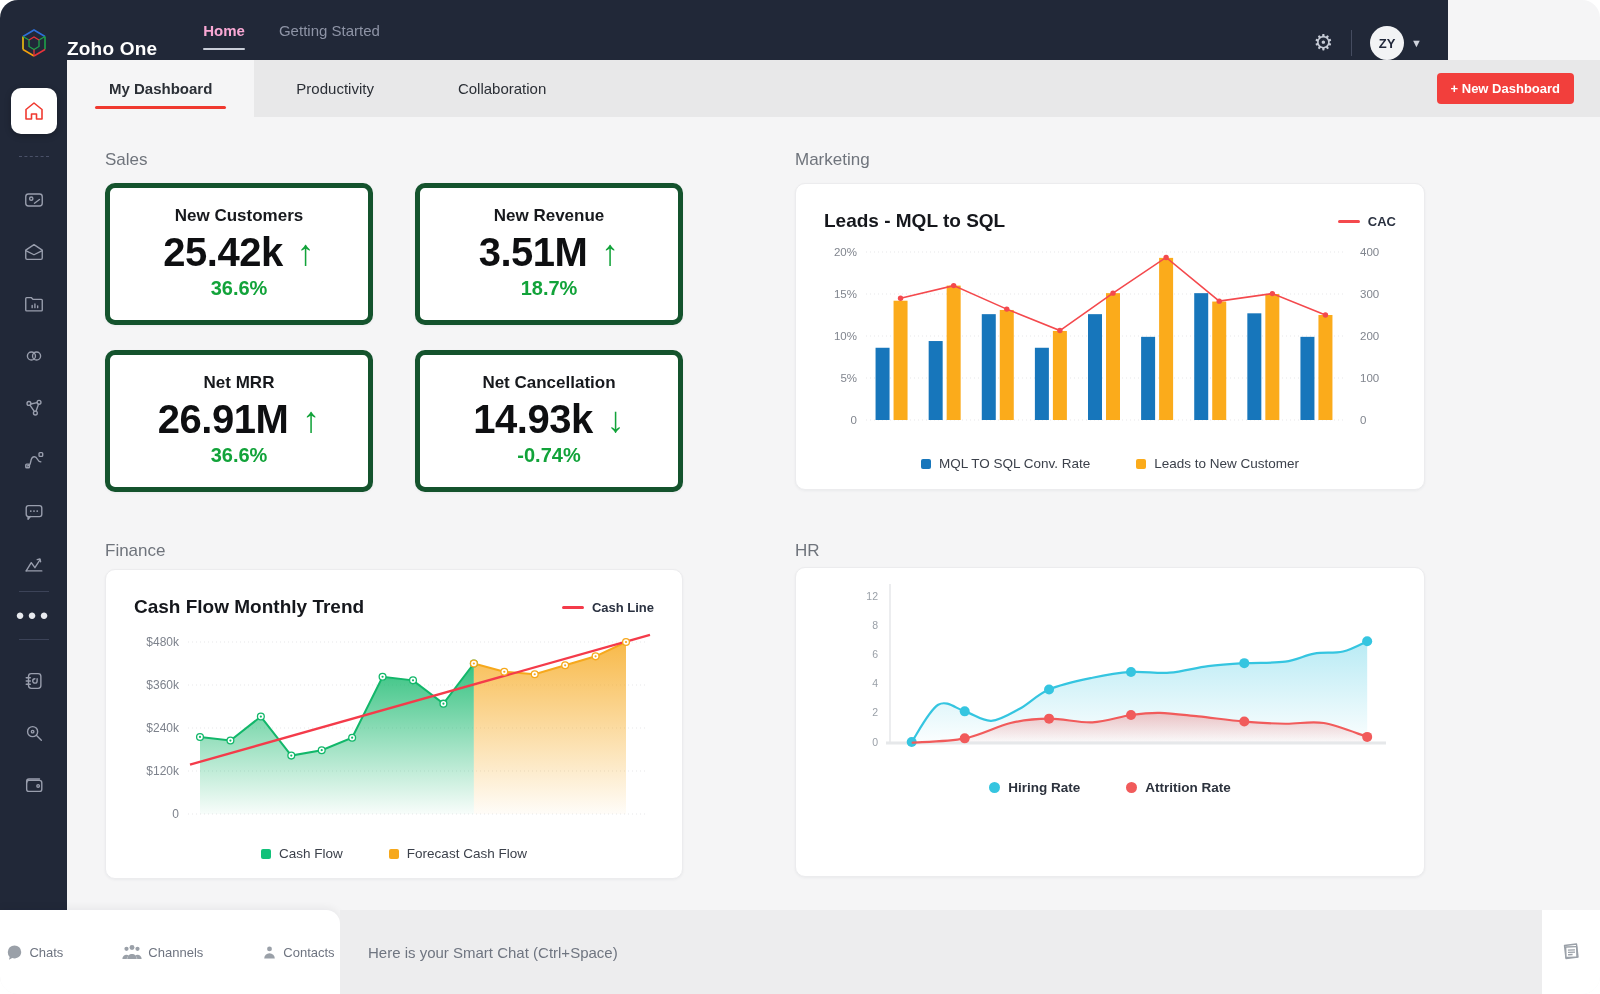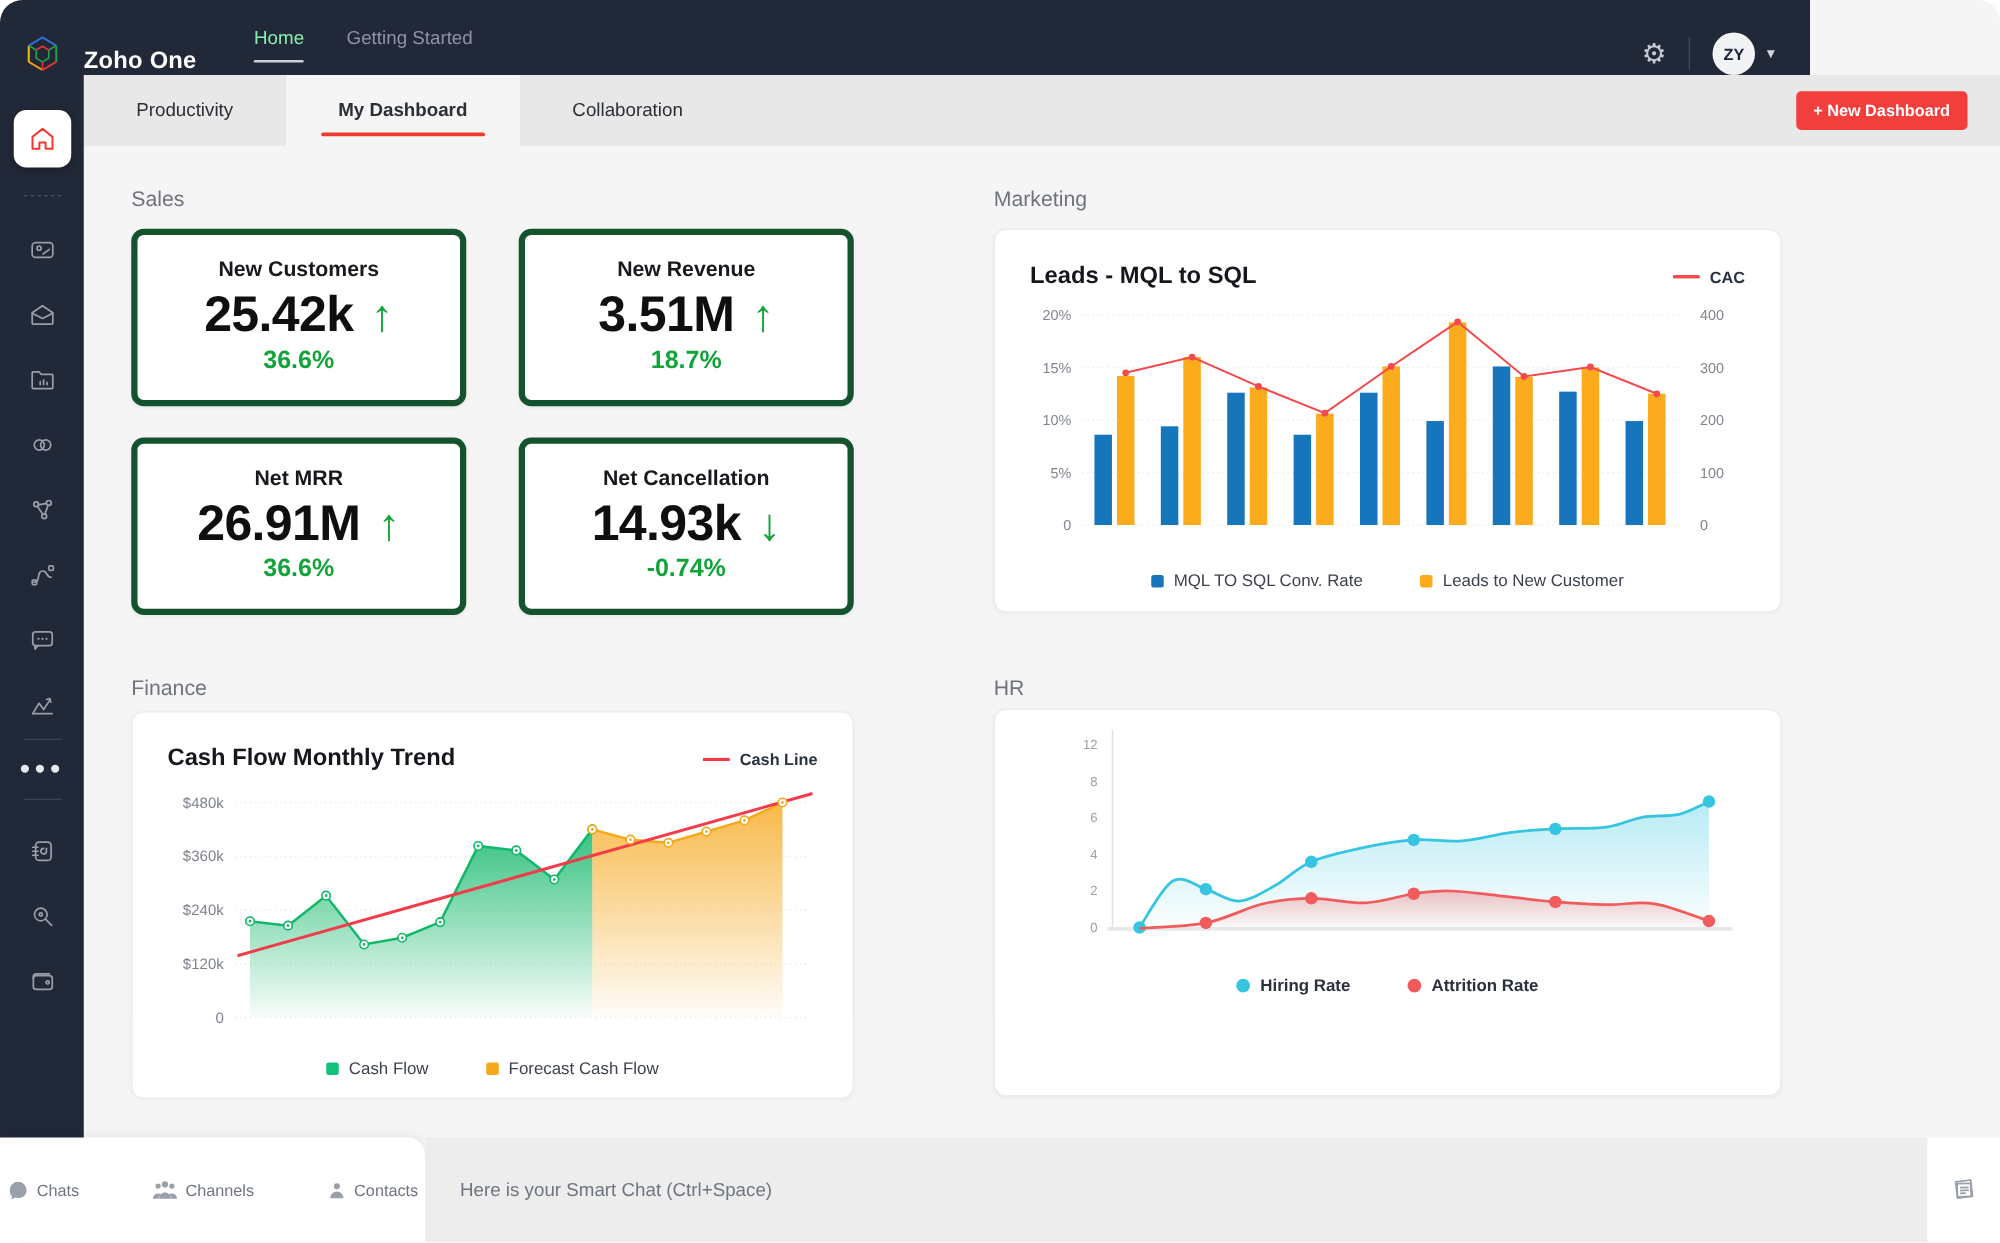--- a/index.html
+++ b/index.html
@@ -5,21 +5,21 @@
   * { box-sizing: border-box; margin: 0; padding: 0; }
   html,body { width:1600px; height:994px; background:#fff; font-family:"Liberation Sans", sans-serif; }
   .app { position:relative; width:1600px; height:994px; border-radius:18px; overflow:hidden; background:#f5f5f6; }
 
   
   .topbar { position:absolute; left:0; top:0; width:1448px; height:60px; background:#212838; display:flex; align-items:flex-end; z-index:5; }
   .logo-wrap { width:67px; display:flex; justify-content:center; }
   .brand { color:#fff; font-size:19px; font-weight:bold; letter-spacing:.2px; margin-right:46px; }
   .topnav { display:flex; align-items:center; gap:34px; height:100%; }
   .topnav-item { color:#8e94a6; font-size:15px; height:100%; display:flex; align-items:center; position:relative; cursor:pointer; }
-  .topnav-item.active { color:#86efac; }
+  .topnav-item.active { color:#f9a8d4;font-weight:bold; }
   .topnav-item.active:after { content:""; position:absolute; left:0; right:0; bottom:10px; height:2px; background:#c9ced8; border-radius:2px; }
   .topbar-right { margin-left:auto; display:flex; align-items:center; gap:18px; padding-right:26px; }
   .gear { color:#c6cbd6; font-size:22px; line-height:1; cursor:pointer; }
   .topbar-divider { width:1px; height:26px; background:#454c60; }
   .avatar-wrap { display:flex; align-items:center; gap:7px; cursor:pointer; }
   .avatar { width:34px; height:34px; border-radius:50%; background:#f2f3f5; color:#20273a; font-size:13px; font-weight:bold; display:flex; align-items:center; justify-content:center; }
   .caret { color:#cfd3dc; font-size:11px; }
 
   
   .sidebar { position:absolute; left:0; top:60px; width:67px; height:874px; background:#212838; display:flex; flex-direction:column; align-items:center; z-index:4; }
@@ -192,22 +192,22 @@
     <div class="side-icon">
       <svg width="22" height="22" viewBox="0 0 24 24" fill="none" stroke-width="1.5" stroke-linecap="round" stroke-linejoin="round">
         <rect x="4" y="7" width="16.5" height="12" rx="2.5"></rect>
           <path d="M4 9.5V8a2.5 2.5 0 0 1 2.5-2.5H18"></path>
           <circle cx="16.5" cy="13" r="1.4"></circle>
       </svg>
     </div>
   </div>
 
   <div class="tabrow">
+    <div class="tab active">My Dashboard</div>
     <div class="tab">Productivity</div>
-    <div class="tab active">My Dashboard</div>
     <div class="tab">Collaboration</div>
     <button class="new-dash-btn">+ New Dashboard</button>
   </div>
 
   <div class="content">
 
     <div class="section-label" style="left:38px; top:33px;">Sales</div>
 
     <div class="kpi-grid">
       <div class="kpi-card">

